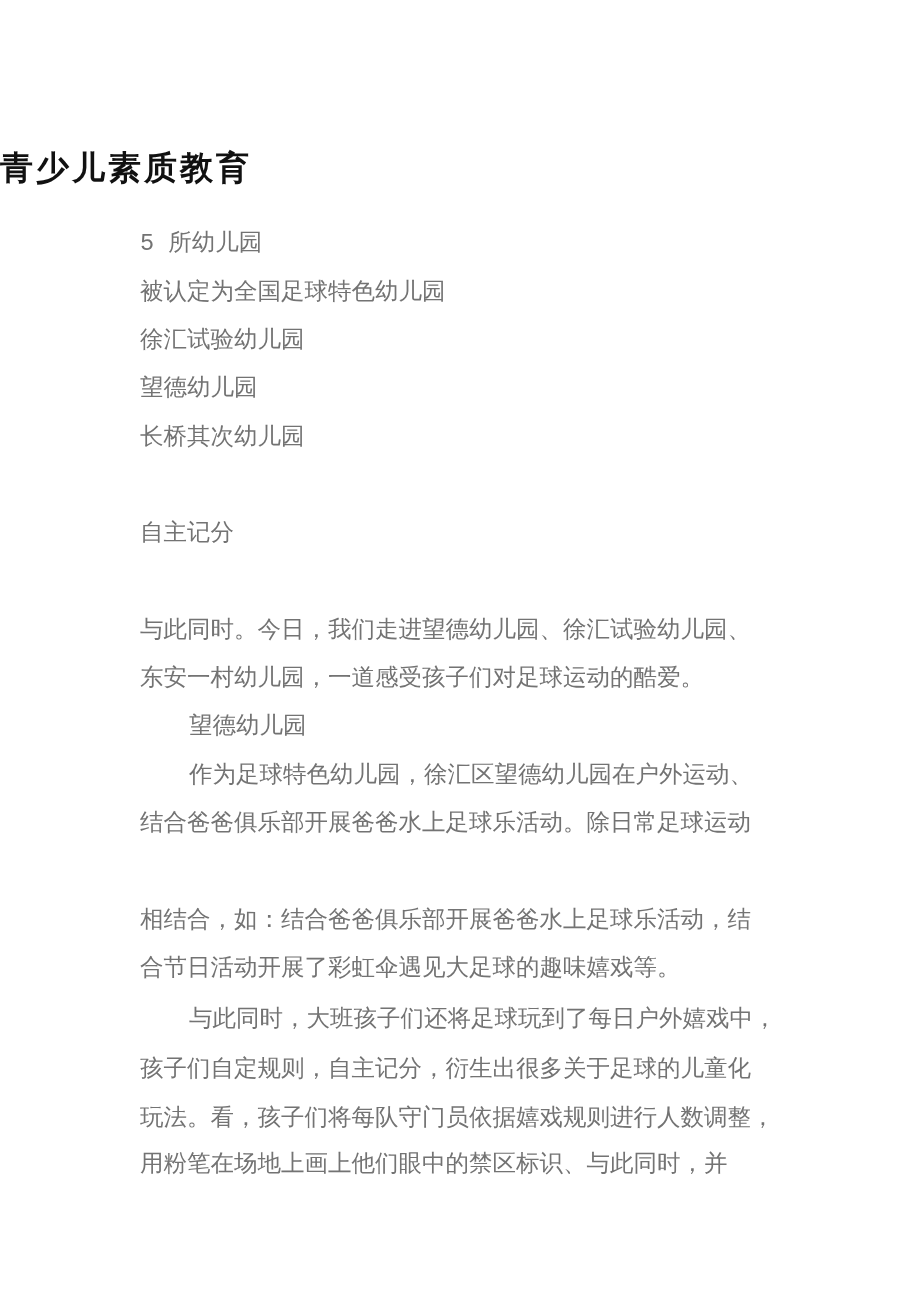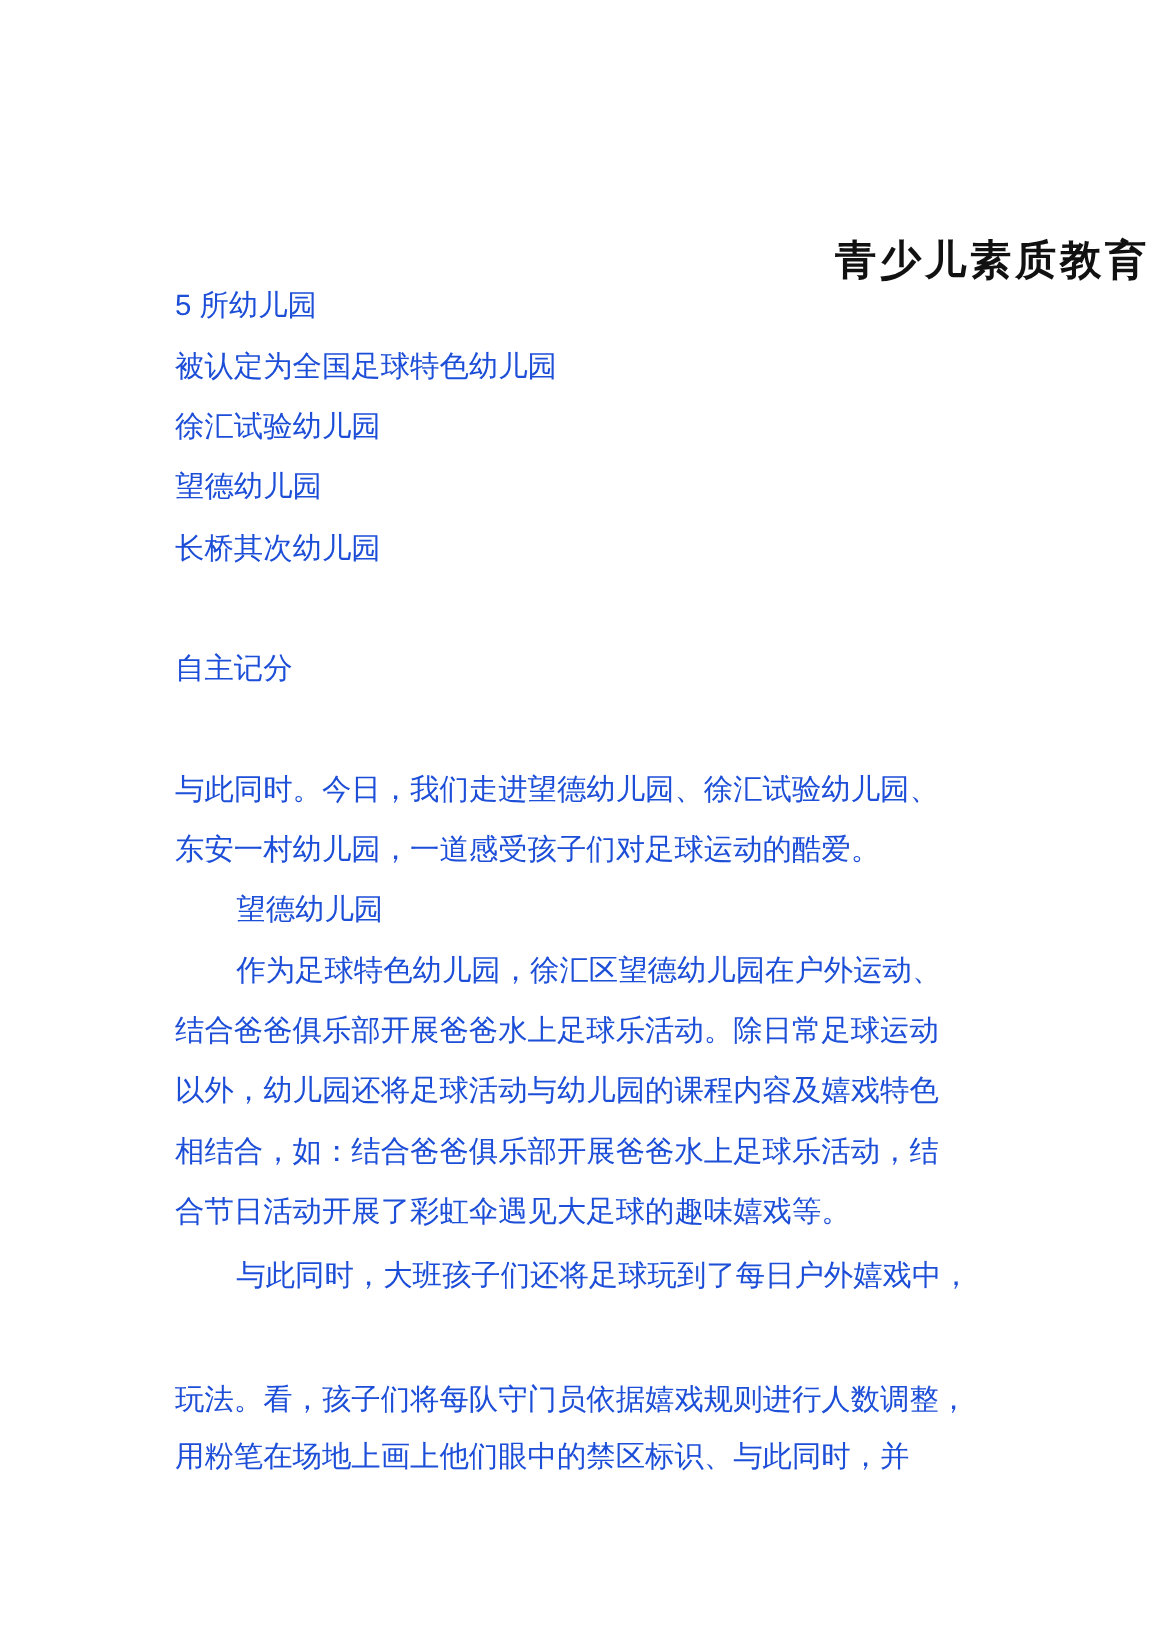--- a/index.html
+++ b/index.html
@@ -20,36 +20,35 @@
       left: 0;
       top: 0;
       width: 920px;
       height: 1302px;
     }
     .title {
       position: absolute;
       top: 144px;
       left: 0;
       width: 920px;
-      text-align: right;
+      text-align: left;
       font-size: 33px;
       font-weight: bold;
       letter-spacing: 3px;
       line-height: 48px;
       font-family: "DejaVu Sans", "Liberation Sans", sans-serif;
-      margin-top: 40px;
     }
     .line {
       position: absolute;
       left: 140px;
       font-size: 23.5px;
       line-height: 30px;
       white-space: nowrap;
-      font-family: Liberation Sans, sans-serif;
-      color: #1d4ed8;
+      font-family: Liberation Mono, monospace;
+      color: #737373;
     }
     .indent {
       left: 189px;
     }
   </style>
 </head>
 <body>
 
 <div class="page">
 
@@ -62,21 +61,21 @@
   <div class="line" style="top:423px">长桥其次幼儿园</div>
   <div class="line" style="top:519px">自主记分</div>
 
   <div class="line" style="top:616px">与此同时。今日，我们走进望德幼儿园、徐汇试验幼儿园、</div>
   <div class="line" style="top:664px">东安一村幼儿园，一道感受孩子们对足球运动的酷爱。</div>
 
   <div class="line indent" style="top:712px">望德幼儿园</div>
 
   <div class="line indent" style="top:761px">作为足球特色幼儿园，徐汇区望德幼儿园在户外运动、</div>
   <div class="line" style="top:809px">结合爸爸俱乐部开展爸爸水上足球乐活动。除日常足球运动</div>
-  <div class="line" style="top:857px">以外，幼儿园还将足球活动与幼儿园的课程内容及嬉戏特色</div>
   <div class="line" style="top:906px">相结合，如：结合爸爸俱乐部开展爸爸水上足球乐活动，结</div>
   <div class="line" style="top:954px">合节日活动开展了彩虹伞遇见大足球的趣味嬉戏等。</div>
 
   <div class="line indent" style="top:1005px">与此同时，大班孩子们还将足球玩到了每日户外嬉戏中，</div>
+  <div class="line" style="top:1055px">孩子们自定规则，自主记分，衍生出很多关于足球的儿童化</div>
   <div class="line" style="top:1104px">玩法。看，孩子们将每队守门员依据嬉戏规则进行人数调整，</div>
   <div class="line" style="top:1150px">用粉笔在场地上画上他们眼中的禁区标识、与此同时，并</div>
 
 </div>
 
 </body></html>

